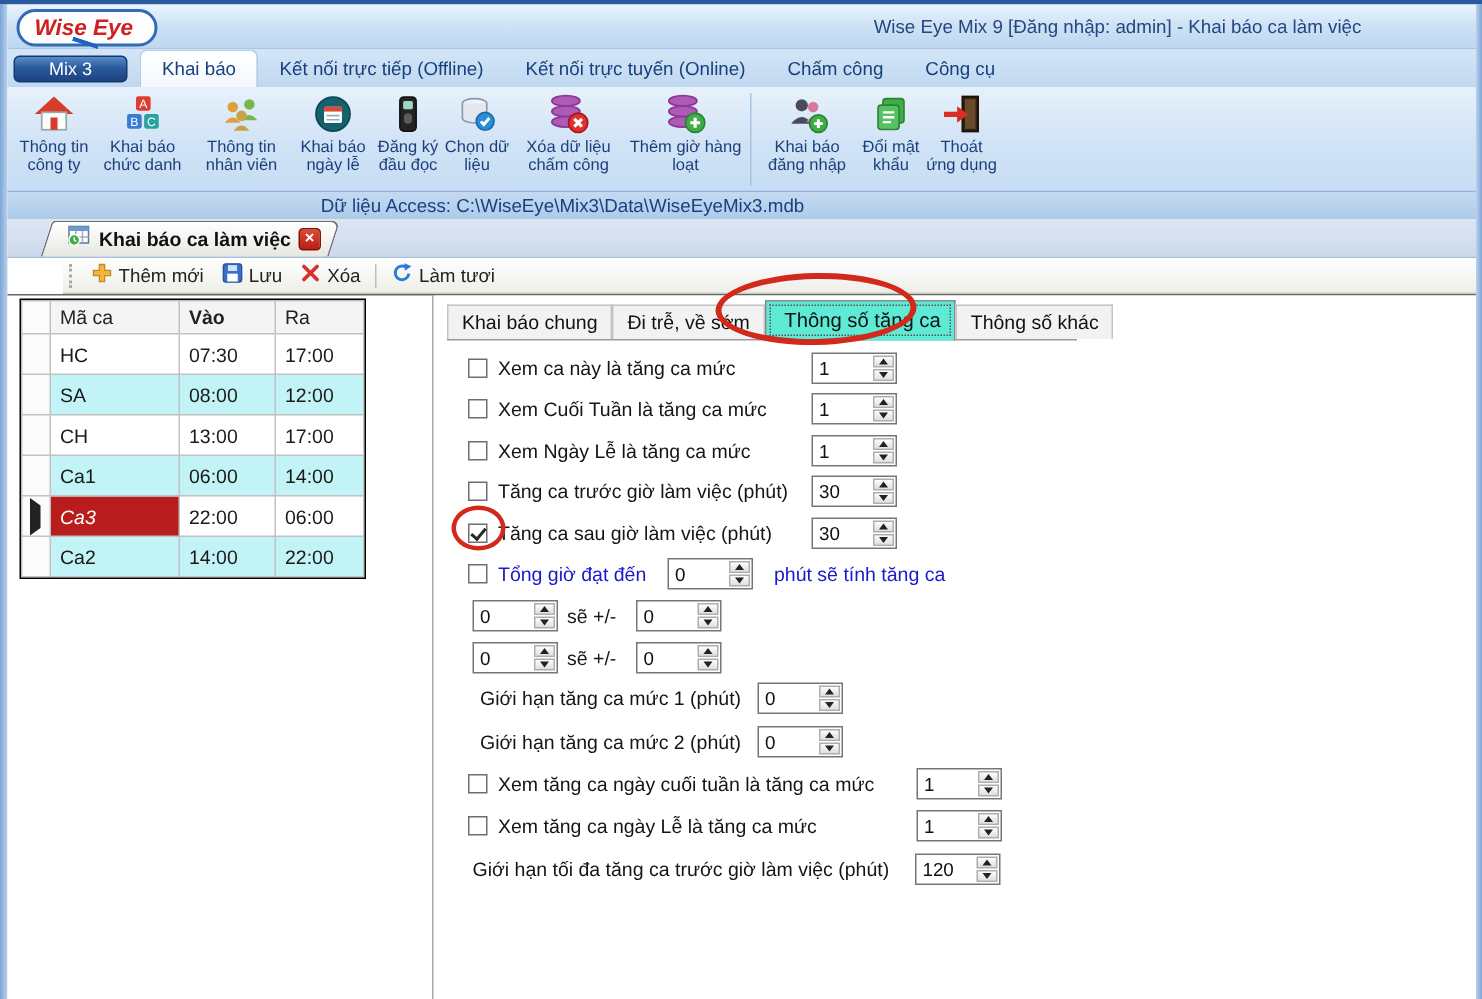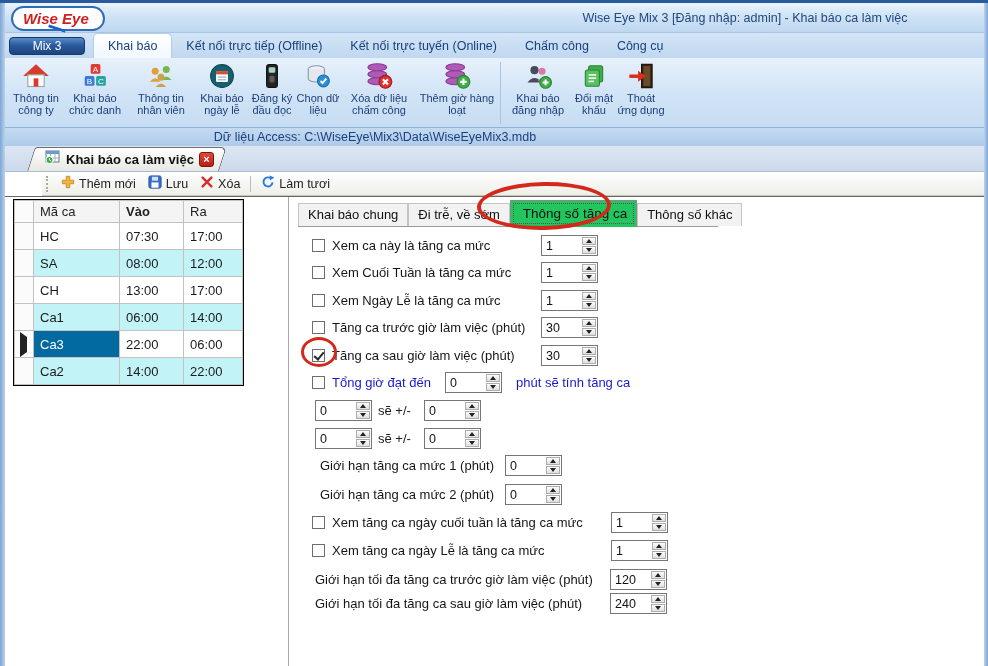--- a/index.html
+++ b/index.html
@@ -73,31 +73,31 @@
   .grid { position:absolute; left:9px; top:3px; border-collapse:collapse; }
   .grid th, .grid td { border:1px solid #c2c2c2; font-size:13px; padding:0 0 0 6px; }
   .grid th { background:#f4f4f4; height:22px; text-align:left; font-weight:normal; color:#222; }
   .grid td { height:27px; background:#fff; }
   .grid .sel-col { width:19px; padding:0; background:#fbfbfb; }
   .grid .c-code { width:86px; }
   .grid .c-in { width:64px;font-weight:bold; }
   .grid .c-out { width:59px; }
   .grid { border:1px solid #000; outline:1px solid #000; }
   tr.alt td { background:#c2f3f7; }
-  tr.selected td.codecell { background:#0369a1; color:#fff; }
+  tr.selected td.codecell { background:#b91c1c; color:#fff;font-style:italic; }
   tr.selected td { background:#fff; }
   .rowarrow { width:0; height:0; border-top:5px solid transparent; border-bottom:5px solid transparent;
     border-left:7px solid #222; margin-left:5px; }
 
   
   .rpanel { position:absolute; left:285px; right:0; top:0; bottom:0; background:#fff; }
   .dtabs { display:flex; align-items:flex-end; margin:3px 0 0 8px; padding-right:10px; border-bottom:1px solid #9a9a9a; width:420px; }
   .dtab { font-size:13px; color:#111; background:#f2f2f2; border:1px solid #c4c4c4; border-bottom:none;
     padding:3px 9px 4px 9px; height:23px; white-space:nowrap; }
-  .dtab.active { background:#22c55e; border-color:#8a8a8a; height:27px; padding-top:5px; margin-bottom:-1px;
+  .dtab.active { background:#5eead4; border-color:#8a8a8a; height:27px; padding-top:5px; margin-bottom:-1px;
     outline:1px dotted #555; outline-offset:-4px; font-size:13.5px;padding-left:12px; }
 
   
   .frow { position:absolute; height:22px; display:flex; align-items:center; }
   .cb { width:13px; height:13px; border:1px solid #6e6e6e; background:#fff; position:relative; flex:none; }
   .cb.checked::after { content:''; position:absolute; left:3px; top:0px; width:4px; height:8px;
     border-right:2px solid #2a2a2a; border-bottom:2px solid #2a2a2a; transform:rotate(40deg); }
   .cb + .flabel { margin-left:7px; }
   .flabel { font-size:13px; color:#151515; white-space:nowrap; overflow:visible; flex:none; }
   .flabel.blue, .ftext.blue { color:#1a1acd; }
@@ -119,21 +119,21 @@
 
 <div class="top-edge"></div>
 <div class="frame-l"></div>
 <div class="frame-r"></div>
 
 <div class="titlebar">
   <div class="logo-pill">
     <span class="logo-text">Wise Eye</span>
     <span class="logo-swoosh"></span>
   </div>
-  <div class="title-text">Wise Eye Mix 3 [Đăng nhập: admin] - Khai báo ca làm việc</div>
+  <div class="title-text">Wise Eye Mix 9 [Đăng nhập: admin] - Khai báo ca làm việc</div>
 </div>
 
 <div class="menurow">
   <div class="appbtn">Mix 3</div>
   <div class="mtab active">Khai báo</div>
   <div class="mtab">Kết nối trực tiếp (Offline)</div>
   <div class="mtab">Kết nối trực tuyến (Online)</div>
   <div class="mtab">Chấm công</div>
   <div class="mtab">Công cụ</div>
 </div>
@@ -599,31 +599,17 @@
           <span class="btns">
             <span class="btn">
               <i class="tri-up"></i>
             </span>
             <span class="btn">
               <i class="tri-down"></i>
             </span>
           </span>
         </span>
     </div>
-    <div class="frow" style="top:395px;left:25px">
-      <span class="flabel" style="width:295px">Giới hạn tối đa tăng ca sau giờ làm việc (phút)</span>
-      <span class="spin">
-          <span class="val">240</span>
-          <span class="btns">
-            <span class="btn">
-              <i class="tri-up"></i>
-            </span>
-            <span class="btn">
-              <i class="tri-down"></i>
-            </span>
-          </span>
-        </span>
-    </div>
   </div>
 </div>
 
 <div class="ann" style="left:477px;top:182px;width:134px;height:48px;transform:rotate(-1deg)"></div>
 <div class="ann2" style="left:301px;top:337px;width:36px;height:30px"></div>
 
 </body></html>

